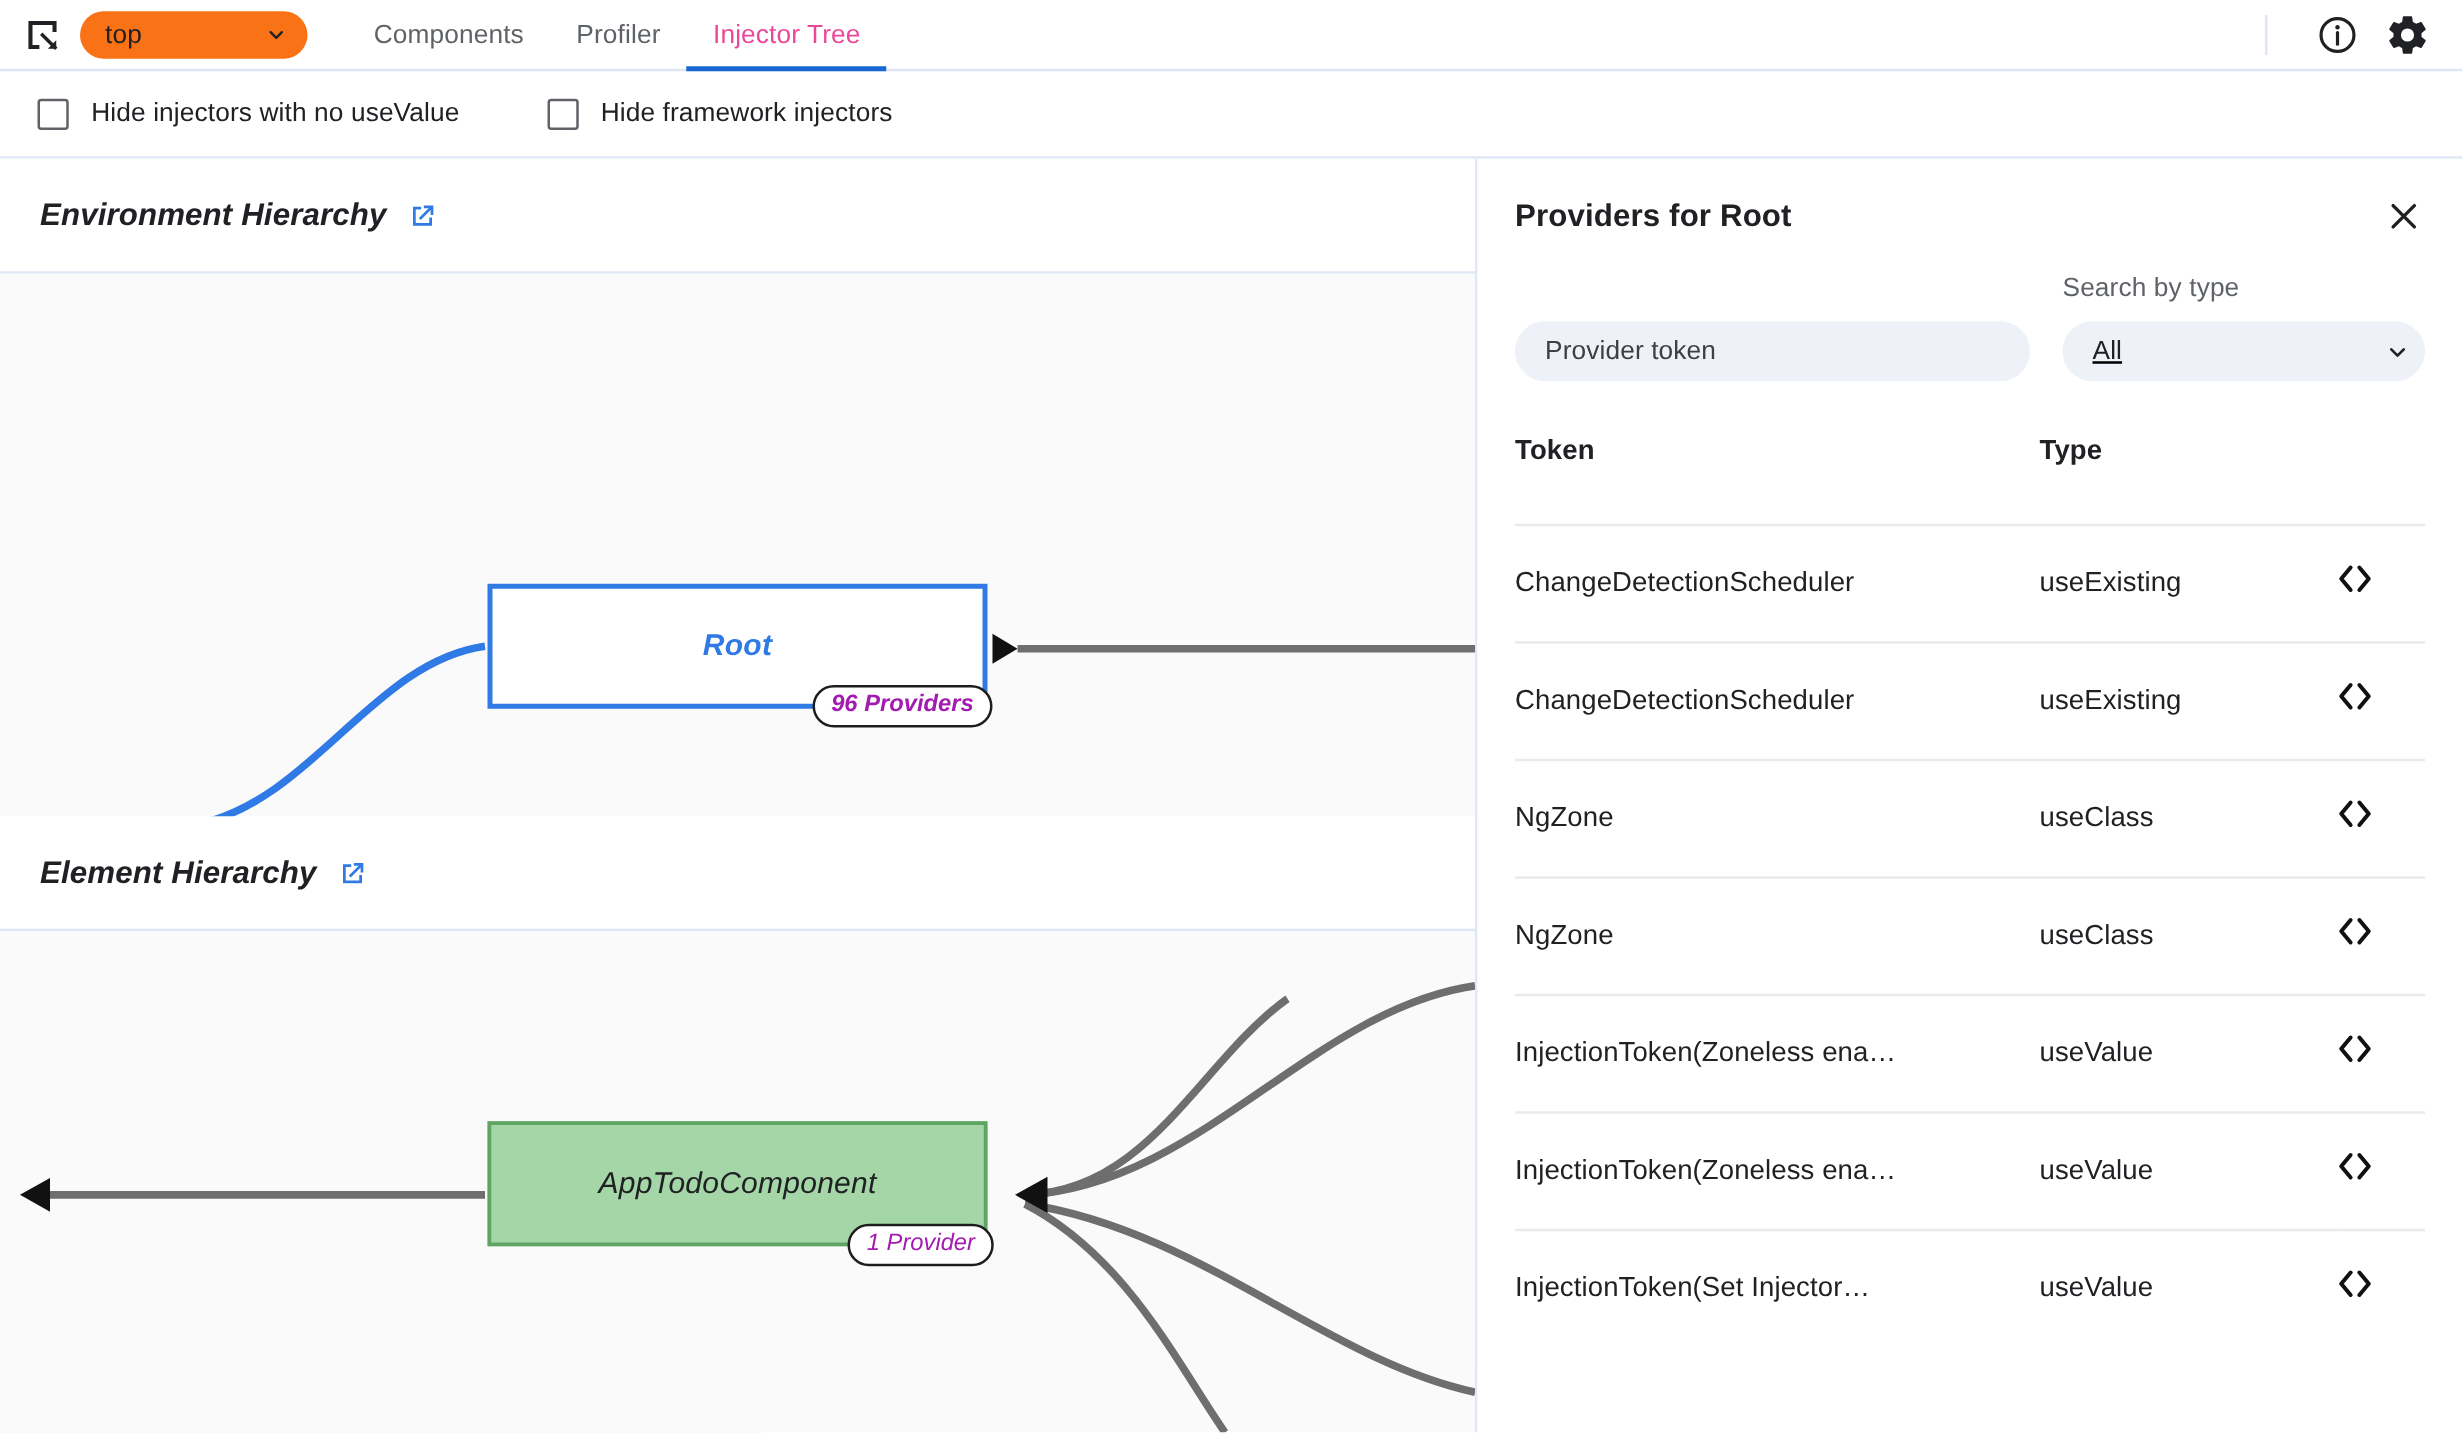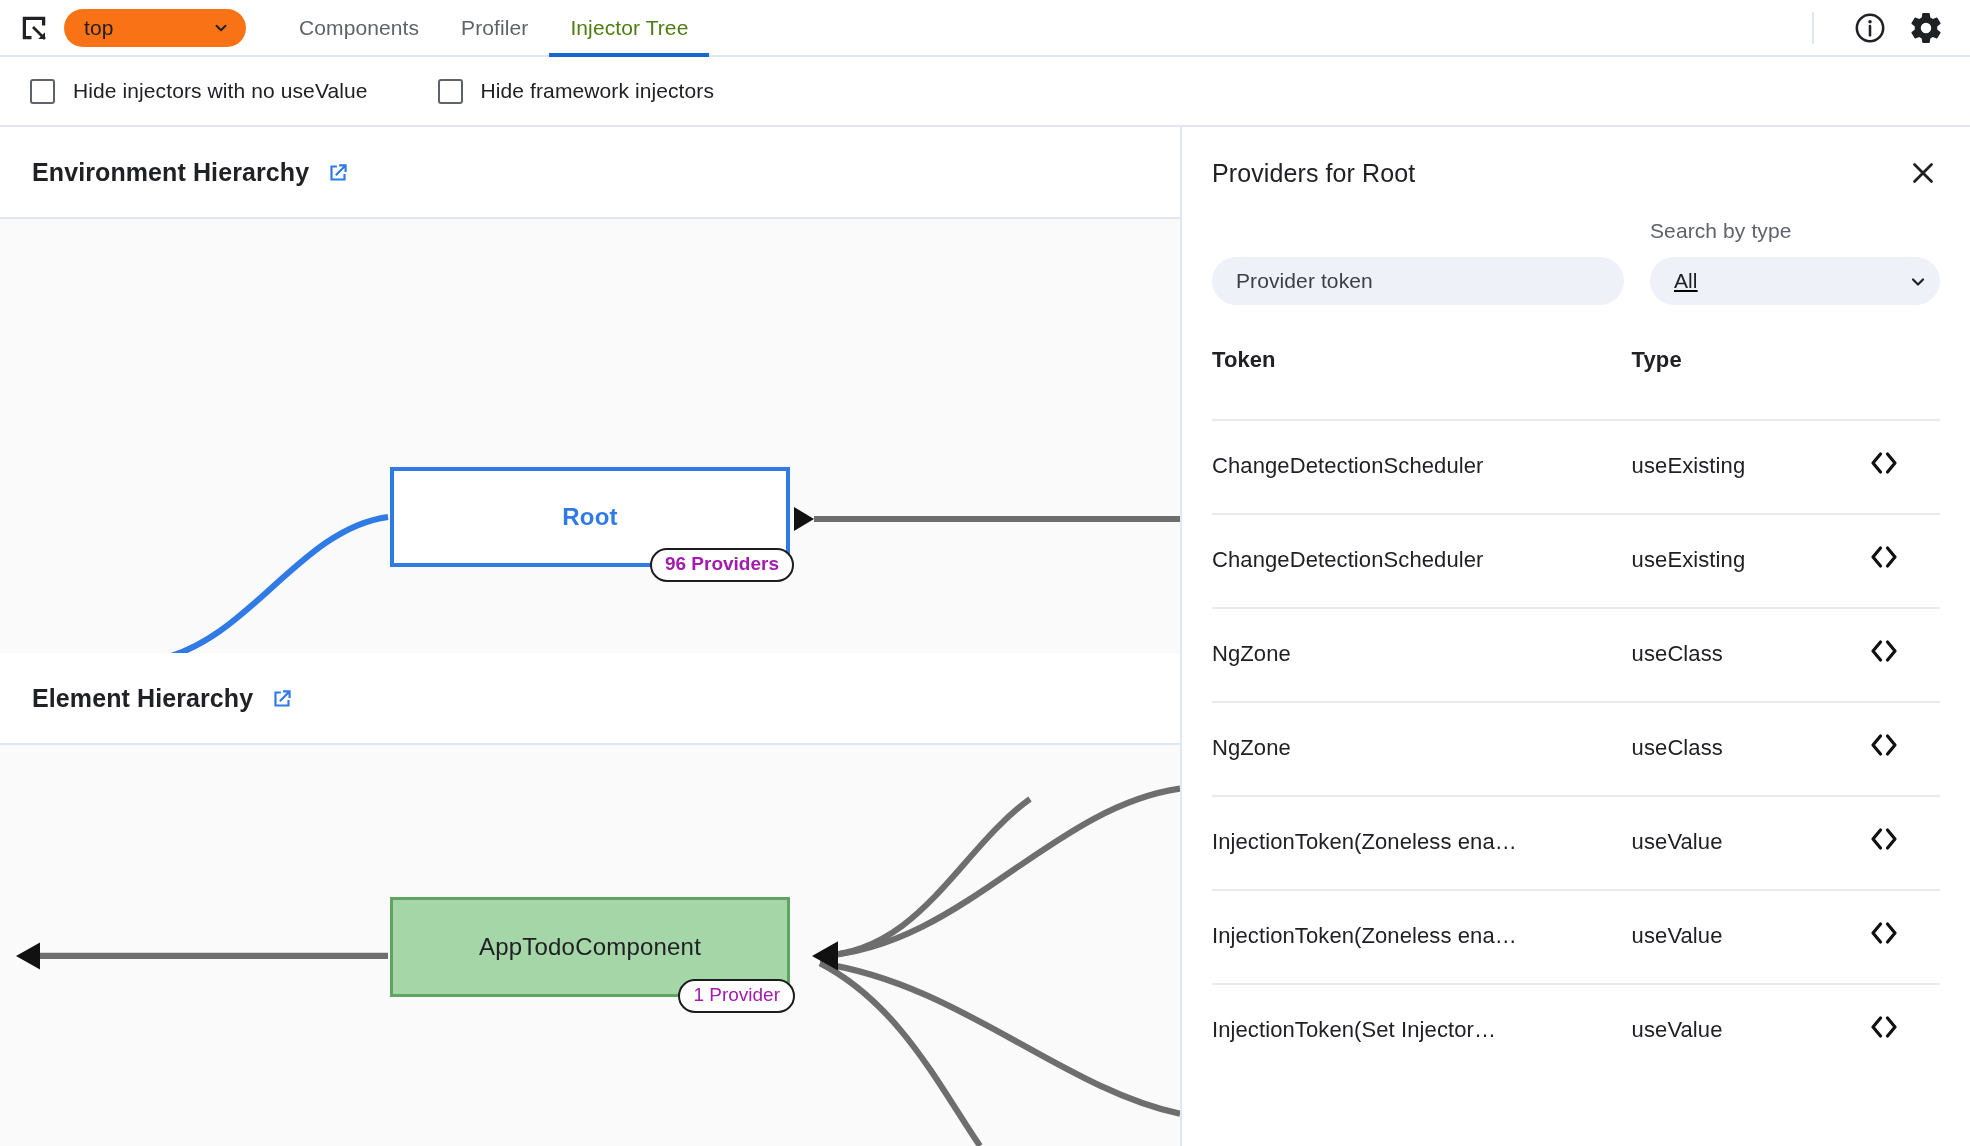--- a/index.html
+++ b/index.html
@@ -32,21 +32,21 @@
     position: relative;
   }
   .frame-select .label { font-size: 21px; color:#202124; flex:1; letter-spacing:.1px;}
   .chev { width:18px; height:18px; flex:0 0 18px; }
   .tabs { display:flex; align-items:stretch; height:100%; margin-left: 32px; }
   .tab {
     display:flex; align-items:center; padding: 0 21px;
     font-size: 21px; color: #5f6368; cursor:pointer;
     position: relative; letter-spacing:.1px;
   }
-  .tab.active { color: #4d7c0f; }
+  .tab.active { color: #ec4899; }
   .tab.active::after {
     content:""; position:absolute; left:0; right:0; bottom:-2px; height:4px; background:#1967d2;
   }
   .toolbar-spacer { flex:1; }
   .tb-divider { width:2px; height:32px; background:#dfe6f5; margin-right:22px; }
   .icon-btn { width: 44px; height:44px; display:flex; align-items:center; justify-content:center; cursor:pointer; margin-left: 12px;}
 
   
   .filterbar {
     height: 70px; flex: 0 0 70px;
@@ -59,21 +59,21 @@
   .chk {
     width: 25px; height:25px; border: 2px solid #5f6368; border-radius:3px;
     flex:0 0 25px; background:#fff;
   }
   .chk-label { font-size: 21px; color:#202124; margin-left: 18px; letter-spacing:.1px;}
 
   
   .body { flex:1; display:flex; min-height:0; }
 
   .left-pane { width: 1182px; flex: 0 0 1182px; display:flex; flex-direction:column; min-height:0;
-               border-right: 2px solid #dfe6f5; background:#fff; }
+               border-right: 2px solid #dfe6f5; background:#fff;font-style:italic; }
   .right-pane { flex:1; display:flex; flex-direction:column; min-height:0; background:#fff; }
 
   .hier-section { display:flex; flex-direction:column; min-height:0; }
   .hier-header {
     height: 92px; flex:0 0 92px;
     display:flex; align-items:center;
     padding-left: 32px;
     border-bottom: 2px solid #dfe6f5;
     background:#fff;
   }
@@ -106,21 +106,21 @@
     white-space:nowrap; line-height:1.2;
   }
   .badge.thin { font-weight:normal; }
   svg.edges { position:absolute; left:0; top:0; width:100%; height:100%; pointer-events:none; overflow:visible;}
 
   
   .panel-head {
     height: 92px; flex:0 0 92px; display:flex; align-items:center;
     padding: 0 38px 0 30px;
   }
-  .panel-title { font-size:25px; font-weight:normal; color:#202124; flex:1; letter-spacing:.1px;}
+  .panel-title { font-size:25px; font-weight:bold; color:#202124; flex:1; letter-spacing:.1px;}
   .close-btn { width:34px; height:34px; display:flex; align-items:center; justify-content:center; cursor:pointer; }
 
   .searches { display:flex; padding: 0 38px 0 30px; gap: 26px; align-items:flex-end; }
   .search-group { display:flex; flex-direction:column; }
   .search-group.token { width: 412px; }
   .search-group.type  { width: 290px; }
   .search-label { font-size:21px; color:#5f6368; margin-bottom: 14px; letter-spacing:.1px;}
   .search-box {
     height: 48px; background:#eef1f8; border-radius:24px;
     display:flex; align-items:center; padding: 0 14px 0 24px; cursor:text;

